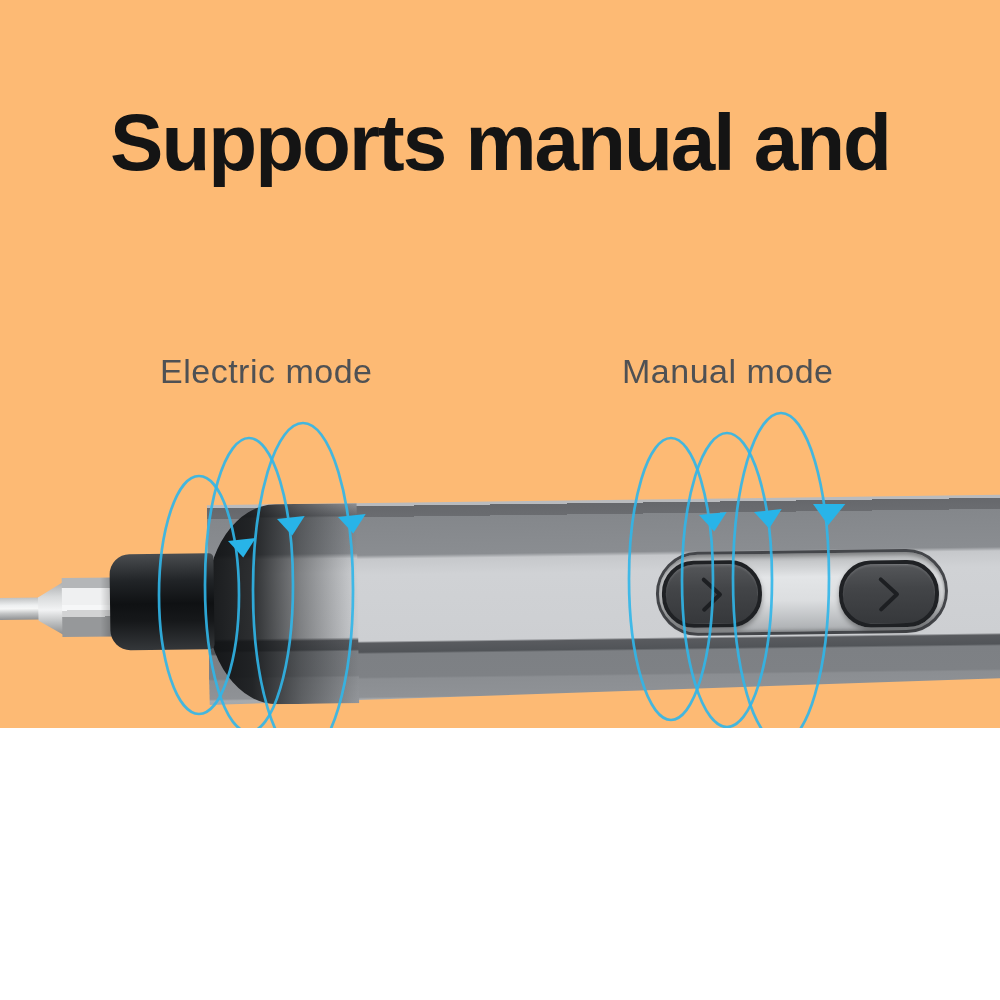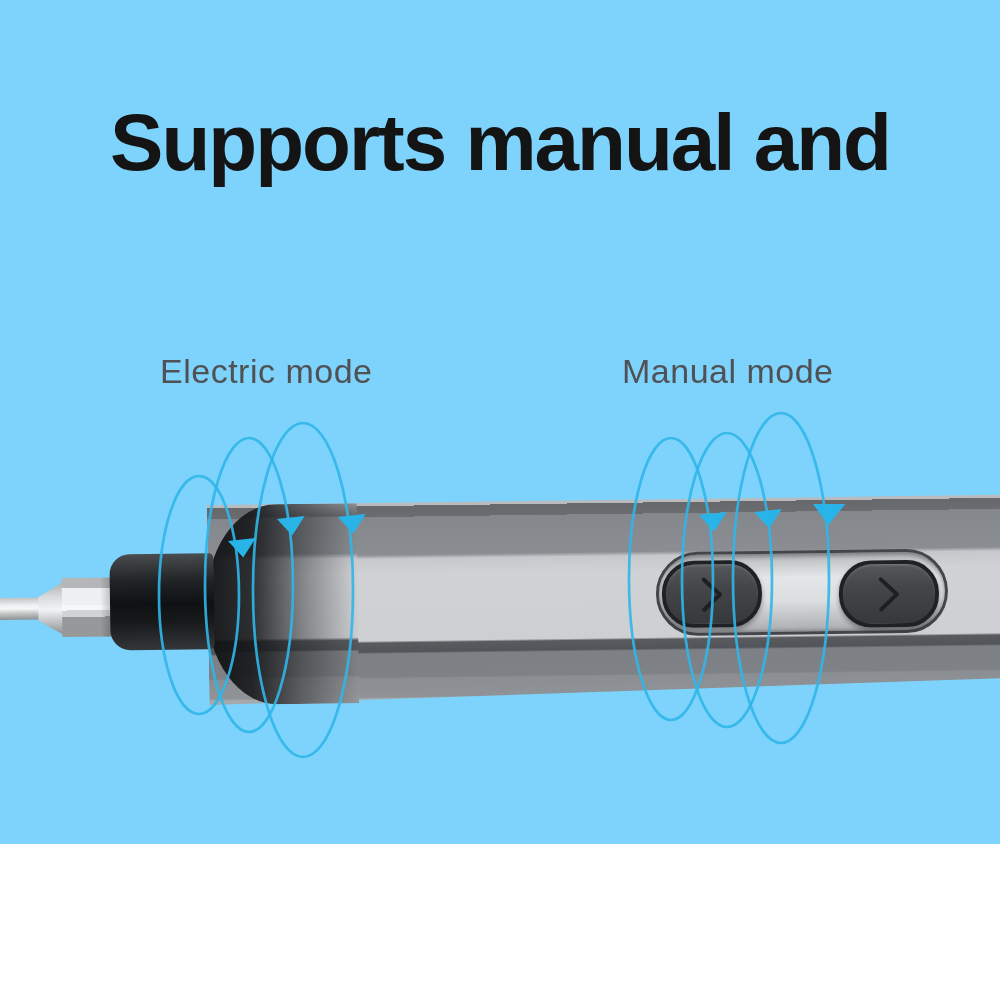--- a/index.html
+++ b/index.html
@@ -1,16 +1,16 @@
 <!DOCTYPE html>
 <html><head>
 <meta charset="utf-8">
 <style>
   html,body{margin:0;padding:0;background:#ffffff;overflow:hidden;}
-  .canvas{position:relative;width:1000px;height:844px;background:#7dd3fc;overflow:hidden;
+  .canvas{position:relative;width:1000px;height:728px;background:#fdba74;overflow:hidden;
           font-family:"Liberation Sans", sans-serif;}
 
   
   .title{position:absolute;top:48px;left:0;width:1000px;text-align:center;
          color:#141414;font-weight:bold;font-size:80px;line-height:82px;letter-spacing:-2px;}
   .title span{display:block;}
 
   
   .mode-label{position:absolute;top:352px;font-size:34px;color:#4f5154;letter-spacing:.5px;}
   .mode-label.electric{left:160px;}

